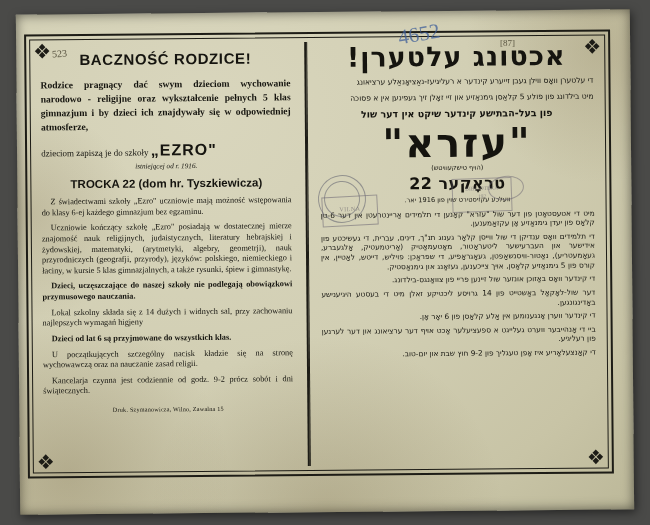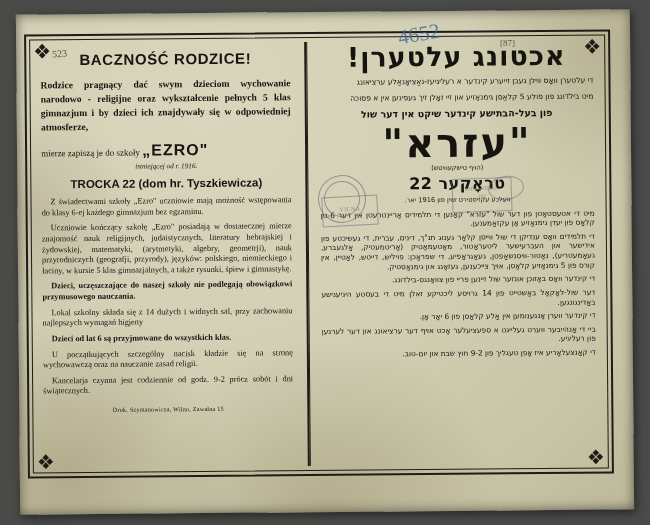--- a/index.html
+++ b/index.html
@@ -313,21 +313,21 @@
   </div>
 
   <div id="content">
 
     <div id="col-pl">
       <div id="pl-title">BACZNOŚĆ RODZICE!</div>
 
       <div class="pl-lead">Rodzice pragnący dać swym dzieciom wychowanie narodowo - religijne oraz wykształcenie pełnych 5 klas gimnazjum i by dzieci ich znajdywały się w odpowiedniej atmosferze,</div>
 
       <div class="pl-sign">
-        <span>mierze zapiszą je do szkoły</span>
+        <span>dzieciom zapiszą je do szkoły</span>
         <span class="pl-school">„EZRO"</span>
       </div>
 
       <div class="pl-since">istniejącej od r. 1916.</div>
 
       <div class="pl-addr">TROCKA 22 (dom hr. Tyszkiewicza)</div>
 
       <div class="pl-p first-indent">Z świadectwami szkoły „Ezro" uczniowie mają możność wstępowania do klasy 6-ej każdego gimnazjum bez egzaminu.</div>
       <div class="pl-p first-indent">Uczniowie kończący szkołę „Ezro" posiadają w dostatecznej mierze znajomość nauk religijnych, judaistycznych, literatury hebrajskiej i żydowskiej, matematyki, (arytmetyki, algebry, geometrji), nauk przyrodniczych (geografji, przyrody), języków: polskiego, niemieckiego i łaciny, w kursie 5 klas gimnazjalnych, a także rysunki, śpiew i gimnastykę.</div>
       <div class="pl-p first-indent b">Dzieci, uczęszczające do naszej szkoły nie podlegają obowiązkowi przymusowego nauczania.</div>

